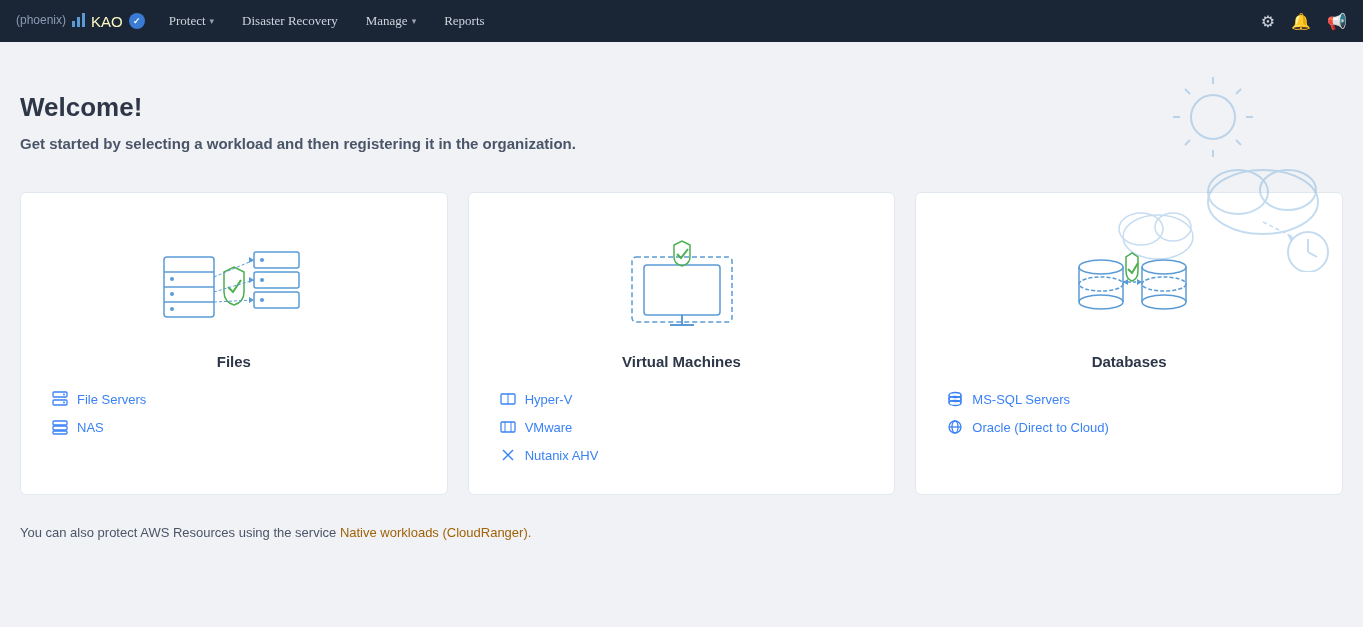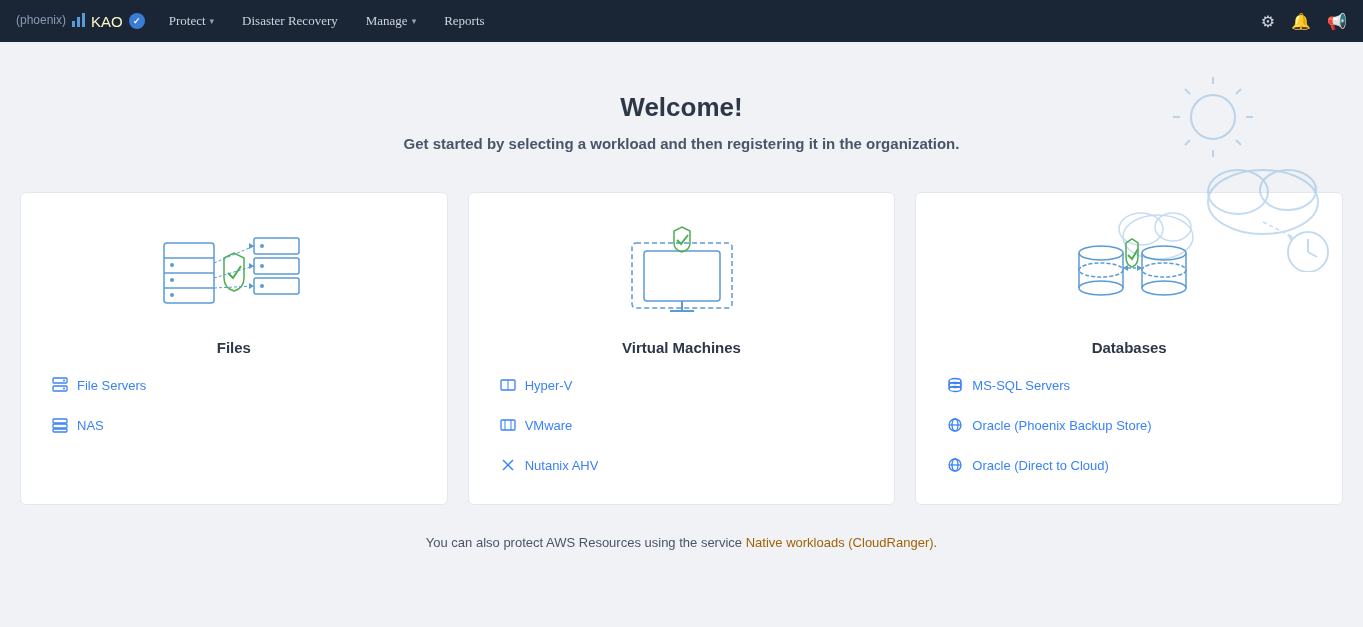--- a/index.html
+++ b/index.html
@@ -60,21 +60,21 @@
       color: #cdd4de;
       font-size: 16px;
       cursor: pointer;
       display: flex; align-items: center;
     }
 
     
     .main-content {
       display: flex;
       flex-direction: column;
-      align-items: center;
+      align-items: flex-start;
       padding: 50px 20px 40px;
       position: relative;
       overflow: hidden;
       min-height: 585px;
     }
 
     
     .bg-illustration {
       position: absolute;
       top: 30px;
@@ -106,21 +106,21 @@
       max-width: 1340px;
       justify-content: center;
     }
     .card {
       background: #fff;
       border: 1px solid #e2e8f0;
       border-radius: 6px;
       flex: 1;
       max-width: 440px;
       min-height: 290px;
-      padding: 30px 30px 30px;
+      padding: 44px 30px 30px;
       display: flex;
       flex-direction: column;
       align-items: flex-start;
     }
     .card-icon-area {
       width: 100%;
       display: flex;
       justify-content: center;
       margin-bottom: 16px;
     }
@@ -128,21 +128,21 @@
       width: 100%;
       text-align: center;
       font-size: 15px;
       font-weight: 600;
       color: #2d3748;
       margin-bottom: 20px;
     }
     .card-links {
       display: flex;
       flex-direction: column;
-      gap: 22px;
+      gap: 10px;
       width: 100%;
     }
     .card-link {
       display: flex;
       align-items: center;
       gap: 8px;
       color: #3b82f6;
       font-size: 13px;
       cursor: pointer;
       text-decoration: none;
@@ -384,30 +384,20 @@
           <span>MS-SQL Servers</span>
         </a>
         <a class="card-link">
           <span class="card-link-icon">
             <svg width="16" height="16" viewBox="0 0 16 16">
                 <circle cx="8" cy="8" r="6" fill="none" stroke="#3b82f6" stroke-width="1.3"></circle>
                 <ellipse cx="8" cy="8" rx="3" ry="6" fill="none" stroke="#3b82f6" stroke-width="1.3"></ellipse>
                 <line x1="2" y1="8" x2="14" y2="8" stroke="#3b82f6" stroke-width="1.3"></line>
               </svg>
           </span>
-          <span>Oracle (Phoenix Backup Store)</span>
-        </a>
-        <a class="card-link">
-          <span class="card-link-icon">
-            <svg width="16" height="16" viewBox="0 0 16 16">
-                <circle cx="8" cy="8" r="6" fill="none" stroke="#3b82f6" stroke-width="1.3"></circle>
-                <ellipse cx="8" cy="8" rx="3" ry="6" fill="none" stroke="#3b82f6" stroke-width="1.3"></ellipse>
-                <line x1="2" y1="8" x2="14" y2="8" stroke="#3b82f6" stroke-width="1.3"></line>
-              </svg>
-          </span>
           <span>Oracle (Direct to Cloud)</span>
         </a>
       </div>
     </div>
 
   </div>
 
   <p class="bottom-note">
     <span>You can also protect AWS Resources using the service </span>
     <a>Native workloads (CloudRanger).</a>

